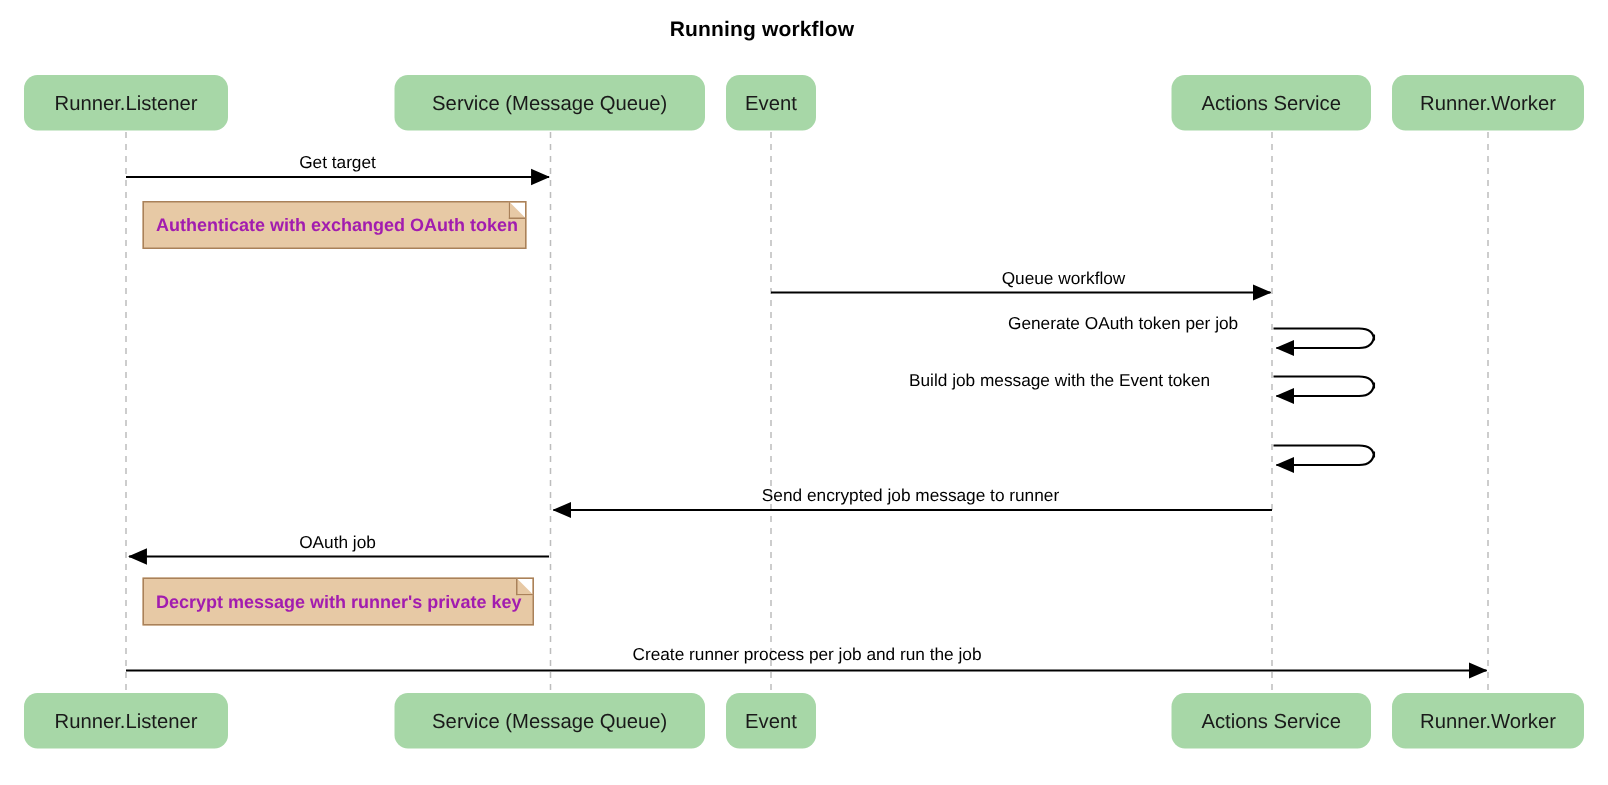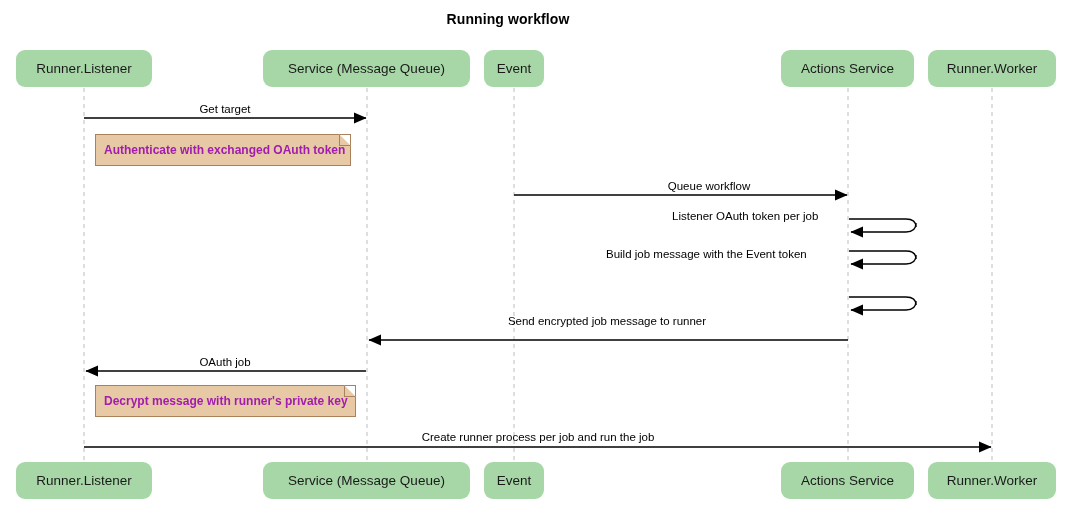--- a/index.html
+++ b/index.html
@@ -169,26 +169,26 @@
     <span class="plabel">Actions Service</span>
   </div>
   <div class="participant" style="left:928px; top:462px; width:128px;">
     <span class="plabel">Runner.Worker</span>
   </div>
 
   <div class="msg-label" style="left:225px; top:104px;">Get target</div>
 
   <div class="msg-label" style="left:681px; top:181px;margin-left:28px;">Queue workflow</div>
 
-  <div class="msg-label rt" style="left:672px; top:211px;">Listener OAuth token per job</div>
+  <div class="msg-label rt" style="left:672px; top:211px;">Generate OAuth token per job</div>
 
   <div class="msg-label rt" style="left:606px; top:249px;">Build job message with the Event token</div>
 
 
-  <div class="msg-label" style="left:607px; top:316px;">Send encrypted job message to runner</div>
+  <div class="msg-label" style="left:607px; top:326px;">Send encrypted job message to runner</div>
 
   <div class="msg-label" style="left:225px; top:357px;">OAuth job</div>
 
   <div class="msg-label" style="left:538px; top:432px;">Create runner process per job and run the job</div>
 
   <div class="note" style="left:95px; top:134px; width:256px;">
     <span class="ntext">Authenticate with exchanged OAuth token</span>
     <span class="foldcut"></span>
     <span class="fold"></span>
   </div>

